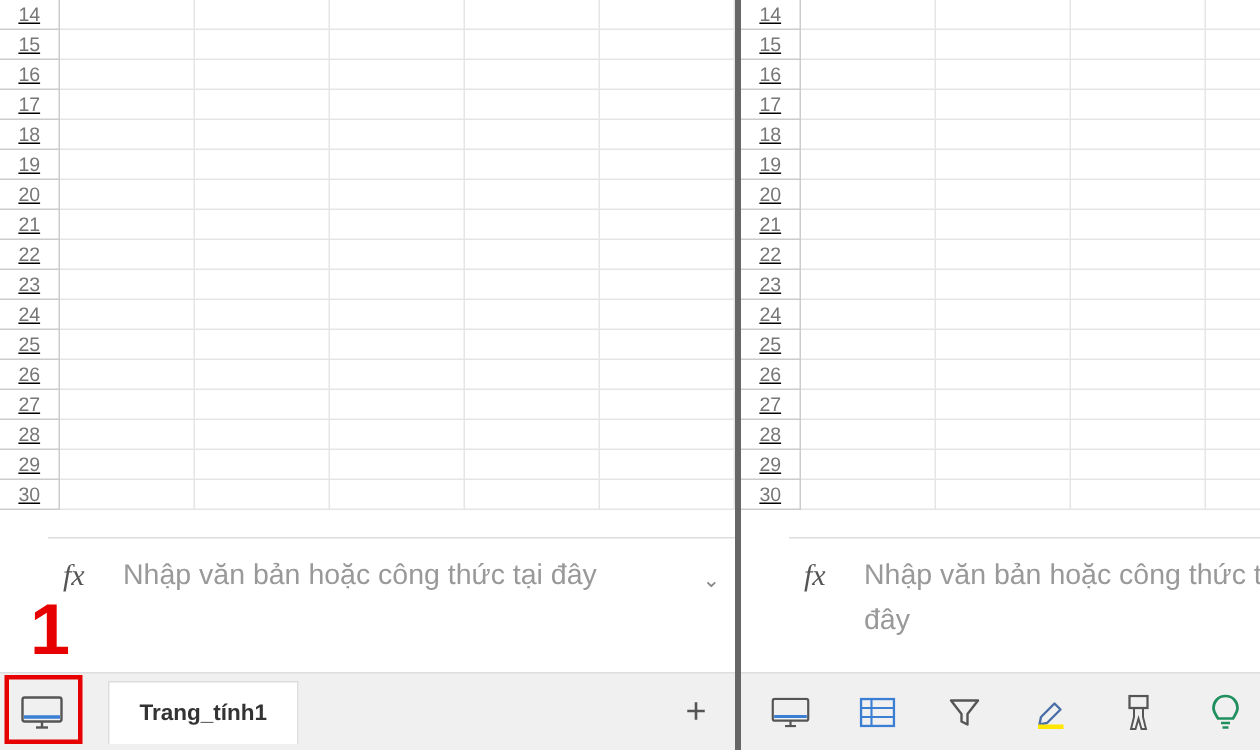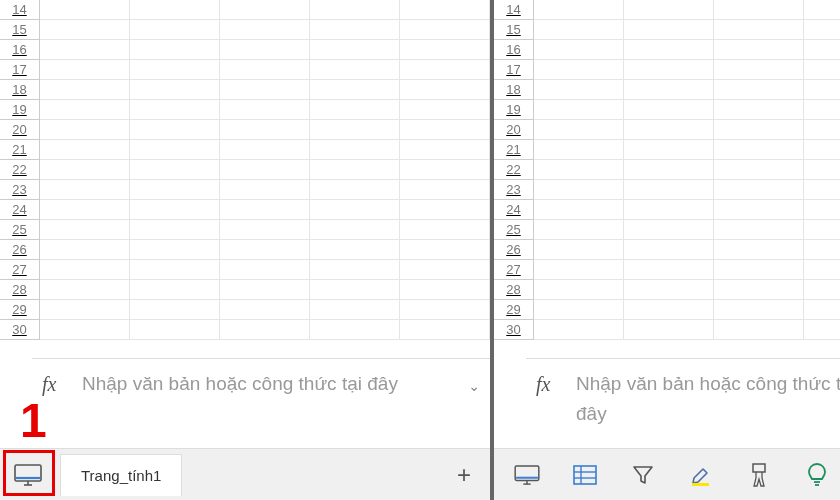--- a/index.html
+++ b/index.html
@@ -111,23 +111,23 @@
     display: flex;
     align-items: center;
     justify-content: center;
   }
   .sheet-tab {
     background: #fff;
     border: 1px solid #ddd;
     border-bottom: none;
     padding: 12px 20px;
     font-size: 15px;
-    font-weight: 400;
+    font-weight: 700;
     color: #333;
-    margin-left: 6px;
+    margin-left: 18px;
     position: relative;
     top: 0;
   }
   .add-sheet {
     margin-left: auto;
     width: 40px;
     height: 40px;
     display: flex;
     align-items: center;
     justify-content: center;

